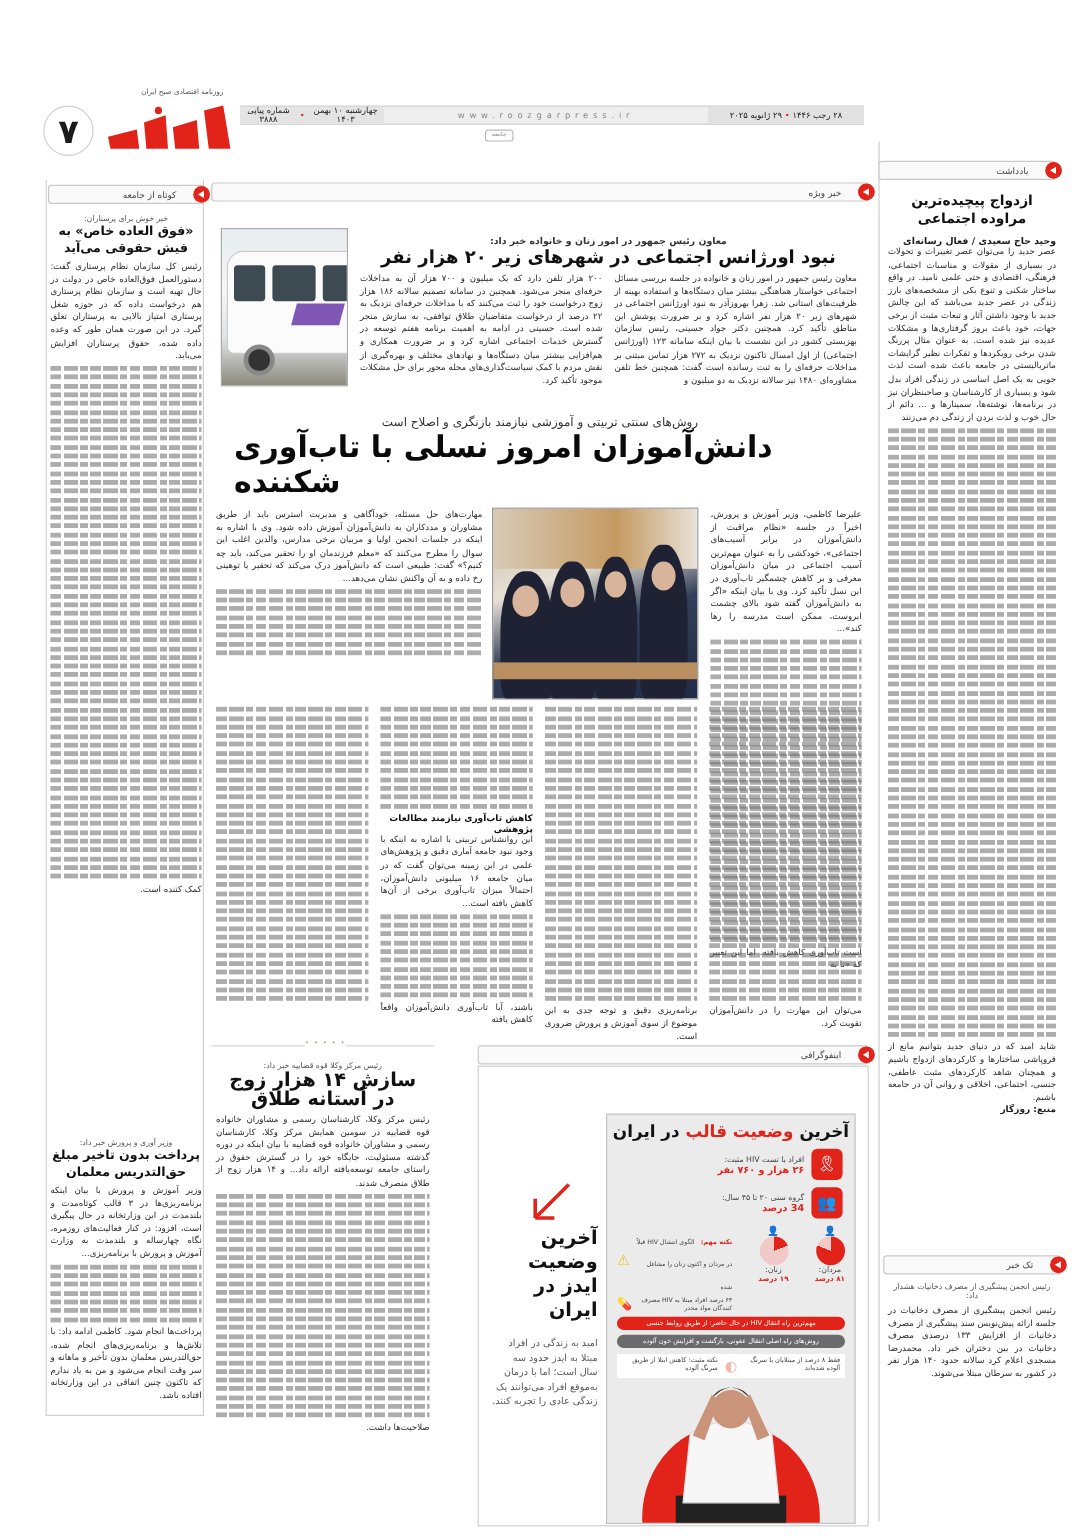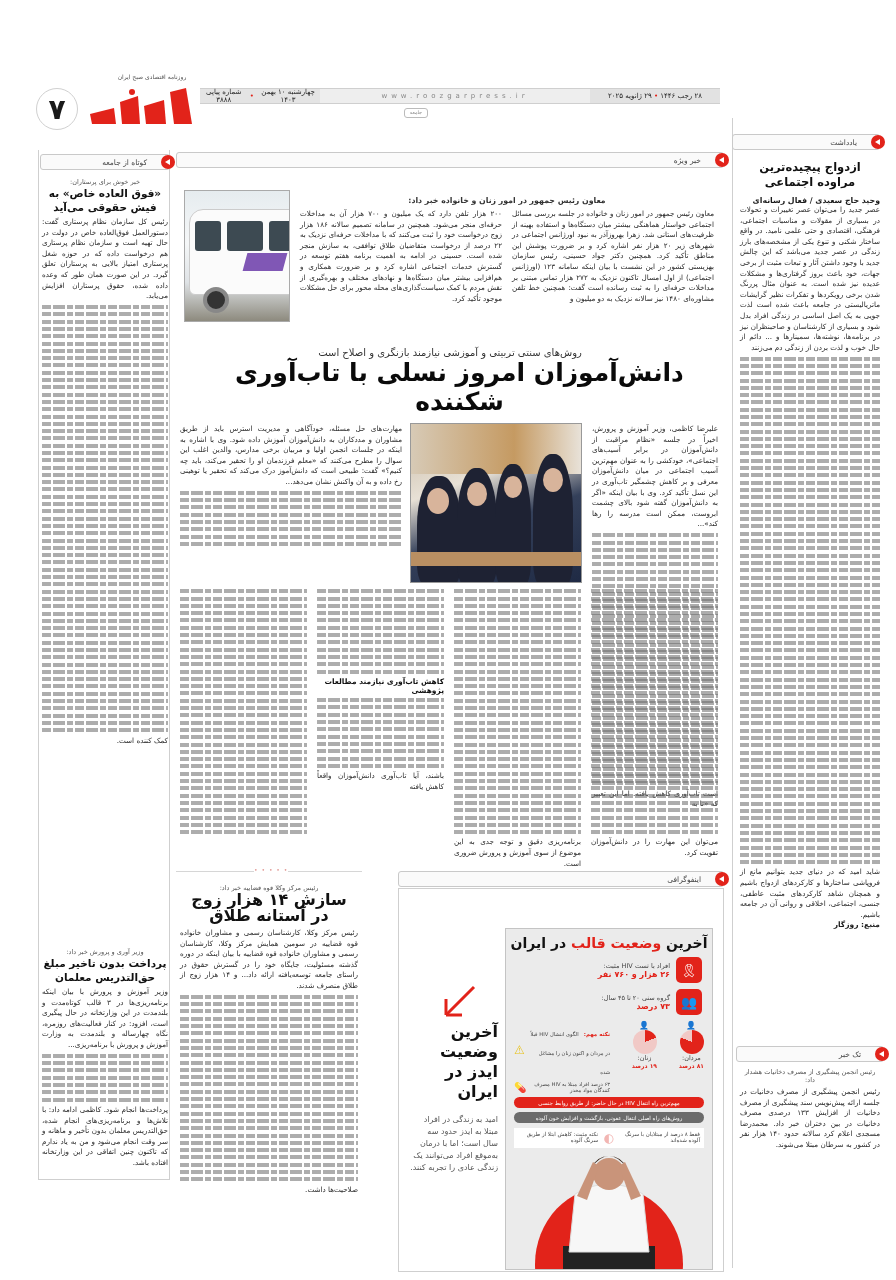--- a/index.html
+++ b/index.html
@@ -43,21 +43,21 @@
   .special-bar { left: 176px; top: 152px; width: 548px; }
   .van-photo { left: 184px; top: 190px; width: 106px; height: 132px; background: linear-gradient(180deg,#e6ecef 0%, #f5f7f8 40%, #dfe3e6 70%, #8d8a7e 100%); border: 1px solid #aaa; overflow: hidden; }
   .van-body { position:absolute; left:4px; top:18px; width:110px; height:86px; background:#fbfbfb; border-radius: 14px 0 0 6px; border:1px solid #ccc; }
   .van-window { position:absolute; top:30px; height:30px; background:#3d4a52; border-radius:3px; }
   .van-wheel { position:absolute; bottom:8px; width:26px; height:26px; border-radius:50%; background:#333; border:4px solid #888; }
   .van-stripe { position:absolute; left:60px; top:62px; width:40px; height:18px; background:#6a3aa8; transform: skewX(-15deg); opacity:.85; }
 
   .h-kicker { font-size: 7.8px; font-weight: bold; color: #333; text-align: center; }
   .h-title1 { font-size: 15px; font-weight: bold; text-align: center; color: #111; }
   .h-kicker2 { font-size: 10px; color: #333; text-align: center; }
-  .h-main { font-size: 25px; font-weight: bold; text-align: center; color: #0a0a0a; letter-spacing: -0.5px; margin-left: 19px; }
+  .h-main { font-size: 25px; font-weight: bold; text-align: left; color: #0a0a0a; letter-spacing: -0.5px; margin-left: 19px; }
 
   .class-photo { left: 410px; top: 423px; width: 172px; height: 160px; background: linear-gradient(160deg, #c6b7a2 0%, #e8e1d6 35%, #34405a 60%, #1f2a44 100%); overflow: hidden; border: 1px solid #999; }
   .student { position: absolute; border-radius: 45% 45% 20% 20%; background: #1e2233; }
   .face { position: absolute; border-radius: 50%; background: #d8b49b; }
 
   .subhead { font-size: 7.5px; font-weight: bold; color: #111; }
 
   .divider-dots { left: 176px; top: 871px; width: 186px; height: 2px; border-top: 1px solid #d6d6d6; }
   .divider-dots::after { content: "• • • • •"; position: absolute; left: 78px; top: -6px; font-size: 6px; color: #e29a96; background:#fff; letter-spacing: 1px; }
 
@@ -297,20 +297,21 @@
 <div class="abs van-photo">
   <div class="van-body"></div>
   <div class="van-window" style="left:10px; width:26px;"></div>
   <div class="van-window" style="left:42px; width:36px;"></div>
   <div class="van-window" style="left:84px; width:22px;"></div>
   <div class="van-stripe"></div>
   <div class="van-wheel" style="left:18px;"></div>
 </div>
 <div class="abs" style="left:300px; top:196px; width:414px;">
   <div class="h-kicker">معاون رئیس جمهور در امور زنان و خانواده خبر داد:</div>
+  <div class="h-title1">نبود اورژانس اجتماعی در شهرهای زیر ۲۰ هزار نفر</div>
   <div style="display:flex; gap:10px; margin-top:4px;">
     <div class="txt" style="flex:1;">معاون رئیس جمهور در امور زنان و خانواده در جلسه بررسی مسائل اجتماعی خواستار هماهنگی بیشتر میان دستگاه‌ها و استفاده بهینه از ظرفیت‌های استانی شد. زهرا بهروزآذر به نبود اورژانس اجتماعی در شهرهای زیر ۲۰ هزار نفر اشاره کرد و بر ضرورت پوشش این مناطق تأکید کرد. همچنین دکتر جواد حسینی، رئیس سازمان بهزیستی کشور در این نشست با بیان اینکه سامانه ۱۲۳ (اورژانس اجتماعی) از اول امسال تاکنون نزدیک به ۲۷۲ هزار تماس مبتنی بر مداخلات حرفه‌ای را به ثبت رسانده است گفت: همچنین خط تلفن مشاوره‌ای ۱۴۸۰ نیز سالانه نزدیک به دو میلیون و</div>
     <div class="txt" style="flex:1;">۲۰۰ هزار تلفن دارد که یک میلیون و ۷۰۰ هزار آن به مداخلات حرفه‌ای منجر می‌شود. همچنین در سامانه تصمیم سالانه ۱۸۶ هزار زوج درخواست خود را ثبت می‌کنند که با مداخلات حرفه‌ای نزدیک به ۲۲ درصد از درخواست متقاضیان طلاق توافقی، به سازش منجر شده است. حسینی در ادامه به اهمیت برنامه هفتم توسعه در گسترش خدمات اجتماعی اشاره کرد و بر ضرورت همکاری و هم‌افزایی بیشتر میان دستگاه‌ها و نهادهای مختلف و بهره‌گیری از نقش مردم با کمک سیاست‌گذاری‌های محله محور برای حل مشکلات موجود تأکید کرد.</div>
   </div>
 </div>
 
 <div class="abs" style="left:176px; top:347px; width:548px;">
   <div class="h-kicker2">روش‌های سنتی تربیتی و آموزشی نیازمند بازنگری و اصلاح است</div>
   <div class="h-main">دانش‌آموزان امروز نسلی با تاب‌آوری شکننده</div>
 </div>
@@ -472,20 +473,21 @@
         <span></span>
         <span></span>
         <span></span>
         <span></span>
         <span></span>
         <span></span>
       <span></span>
         <span></span>
     </div>
     <div class="subhead">کاهش تاب‌آوری نیازمند مطالعات پژوهشی</div>
+    <div class="txt">این روانشناس تربیتی با اشاره به اینکه با وجود نبود جامعه آماری دقیق و پژوهش‌های علمی در این زمینه می‌توان گفت که در میان جامعه ۱۶ میلیونی دانش‌آموزان، احتمالاً میزان تاب‌آوری برخی از آن‌ها کاهش یافته است...</div>
     <div class="filler">
       <span></span>
         <span></span>
         <span></span>
         <span></span>
         <span></span>
         <span></span>
         <span></span>
         <span></span>
         <span></span>
@@ -596,21 +598,21 @@
     <div class="ic-badge">🎗</div>
     <div>
       <div class="ic-label">افراد با تست HIV مثبت:</div>
       <div class="ic-value">۲۶ هزار و ۷۶۰ نفر</div>
     </div>
   </div>
   <div class="ic-row">
     <div class="ic-badge">👥</div>
     <div>
       <div class="ic-label">گروه سنی ۲۰ تا ۴۵ سال:</div>
-      <div class="ic-value">۷۳ درصد</div>
+      <div class="ic-value">34 درصد</div>
     </div>
   </div>
 
   <div style="display:flex; justify-content:space-between; padding:6px 8px 0;">
     <div style="text-align:center;">
       <div style="font-size:8px;">👤</div>
       <div class="pie" id="pie-men" style="background: conic-gradient(rgb(226, 35, 26) 0deg, rgb(226, 35, 26) 81%, rgb(241, 201, 198) 81%, rgb(241, 201, 198) 100%);"></div>
       <div class="ic-label">مردان:</div>
       <div class="ic-value" style="font-size:6px;">۸۱ درصد</div>
     </div>

